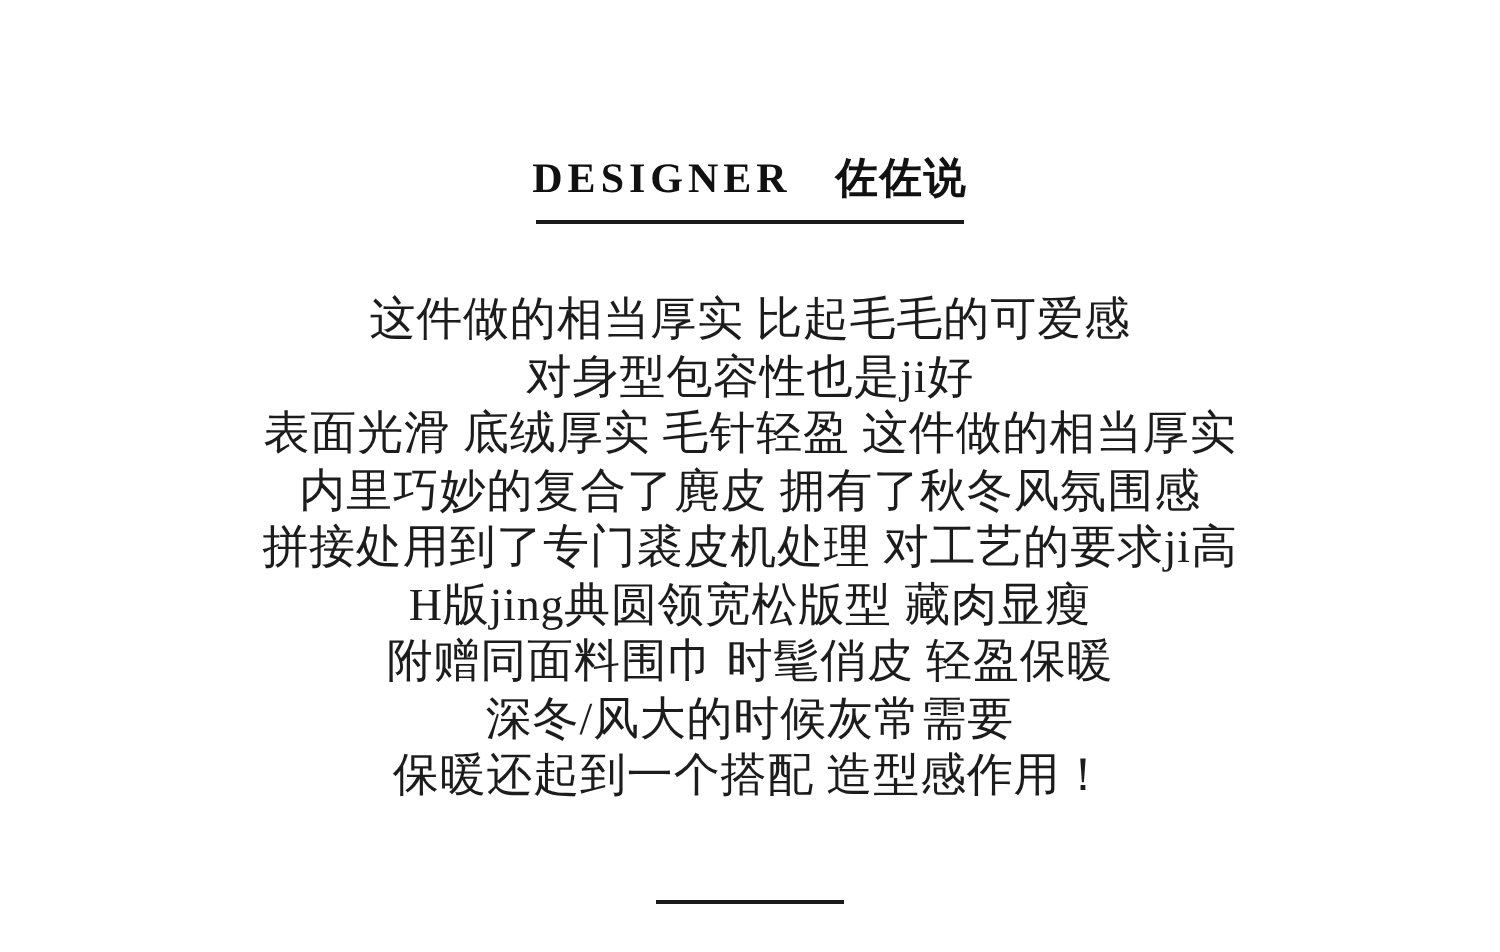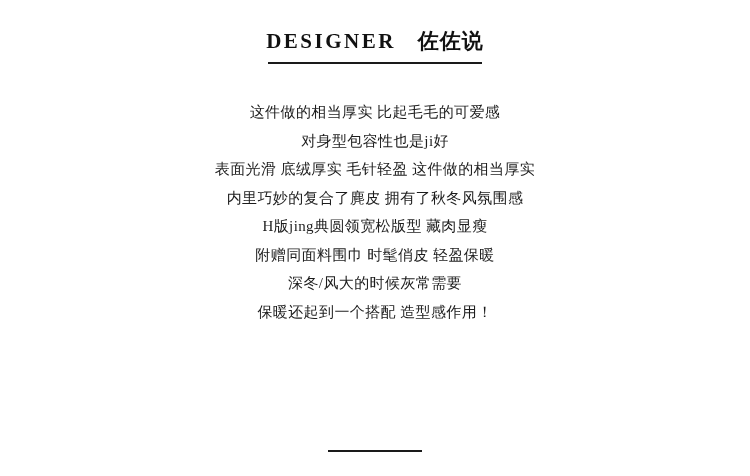--- a/index.html
+++ b/index.html
@@ -40,35 +40,36 @@
   .header-gap {
     display: inline-block;
     width: 22px;
   }
   .header-cn {
     font-family: "Liberation Serif", "DejaVu Serif", serif;
     font-size: 21px;
     font-weight: bold;
     letter-spacing: 1px;
     color: #111111;
+    margin-top: 48px;
   }
   .header-rule {
     margin-top: 7px;
     width: 214px;
     height: 2px;
     background: #1a1a1a;
   }
   .body-text {
     margin-top: 34px;
     width: 100%;
     text-align: center;
   }
   .body-line {
     font-family: "Liberation Serif", "DejaVu Serif", serif;
-    font-size: 15px;
+    font-size: 23px;
     line-height: 28.5px;
     color: #1c1c1c;
     letter-spacing: 0.4px;
     white-space: nowrap;
   }
   .footer-rule {
     position: absolute;
     bottom: 24px;
     left: 50%;
     transform: translateX(-50%);
@@ -87,20 +88,21 @@
     <span class="header-gap"></span>
     <span class="header-cn">佐佐说</span>
   </div>
   <div class="header-rule"></div>
 
   <div class="body-text">
     <div class="body-line">这件做的相当厚实 比起毛毛的可爱感</div>
     <div class="body-line">对身型包容性也是ji好</div>
     <div class="body-line">表面光滑 底绒厚实 毛针轻盈 这件做的相当厚实</div>
     <div class="body-line">内里巧妙的复合了麂皮 拥有了秋冬风氛围感</div>
+    <div class="body-line">拼接处用到了专门裘皮机处理 对工艺的要求ji高</div>
     <div class="body-line">H版jing典圆领宽松版型 藏肉显瘦</div>
     <div class="body-line">附赠同面料围巾 时髦俏皮 轻盈保暖</div>
     <div class="body-line">深冬/风大的时候灰常需要</div>
     <div class="body-line">保暖还起到一个搭配 造型感作用！</div>
   </div>
 
   <div class="footer-rule"></div>
 
 </div>
 

